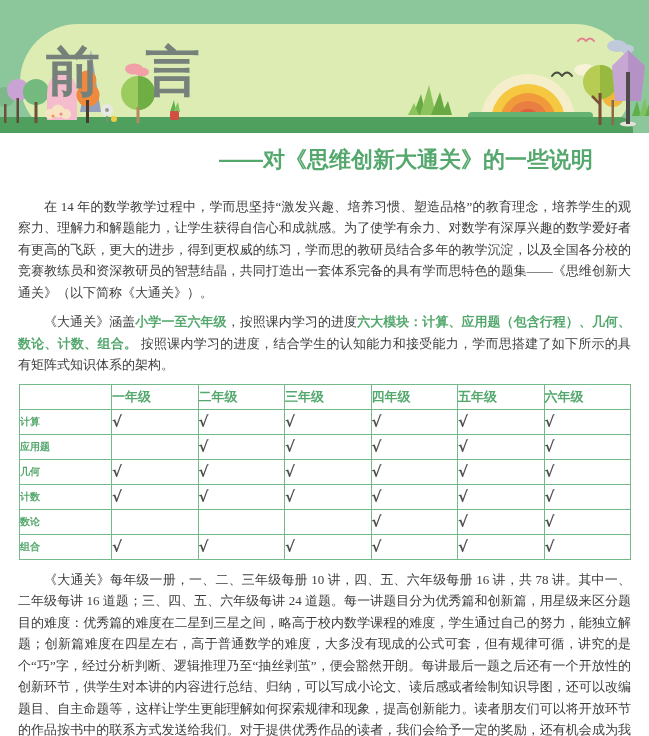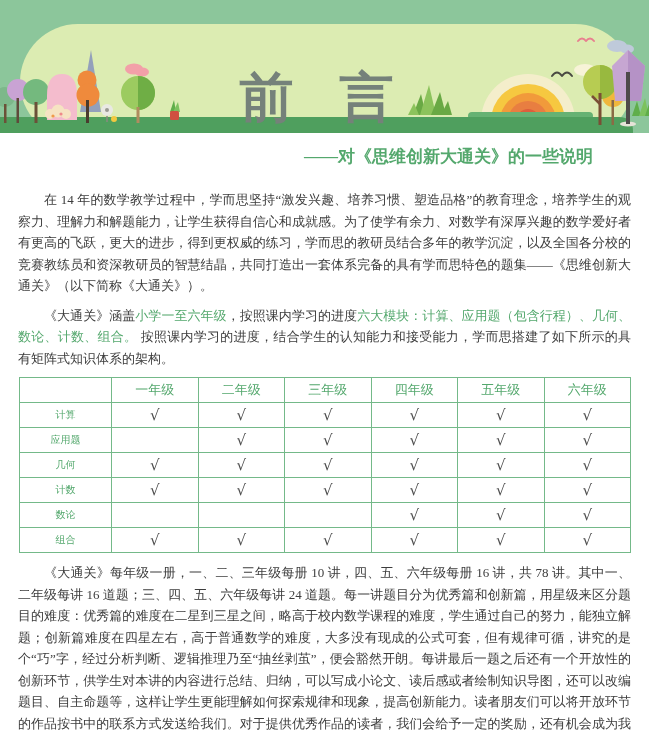--- a/index.html
+++ b/index.html
@@ -15,65 +15,63 @@
   .header {
     position:relative;
     width:649px; height:133px;
     background:var(--header-bg);
     overflow:hidden;
   }
   .header svg { position:absolute; left:0; top:0; }
   .banner-title {
     position:absolute;
     left:0; right:16px; top:44px;
-    text-align:center;
     font-family:"Liberation Sans", sans-serif;
     font-size:54px; font-weight:bold;
     color:var(--title);
     letter-spacing:0.85em; padding-left:0.85em;
     line-height:1;
-    margin-top:26px;
   }
 
   
   .subtitle {
     margin:13px 56px 0 0;
     text-align:right;
-    font-family:Liberation Serif, serif;
-    font-size:17px; font-weight:bold;
+    font-family:Liberation Sans, sans-serif;
+    font-size:22px; font-weight:bold;
     color:var(--accent-green);
     line-height:1.3;
   }
 
   
   .content { padding:21px 18px 0 18px; }
   .content p {
     font-size:13px;
     line-height:21.5px;
     color:var(--text);
     text-align:justify;
     text-indent:2em;
     margin-bottom:8px;
   }
-  .green-strong { color:var(--accent-green); font-weight:normal; }
+  .green-strong { color:var(--accent-green); font-weight:bold; }
 
   
   table.curriculum {
     width:612px;
     margin:5px 0 9px 1px;
     border-collapse:collapse;
     table-layout:fixed;
     border:1.5px solid var(--table-border);
   }
   table.curriculum th, table.curriculum td {
     border:1px solid var(--table-border);
     height:25px;
-    text-align:center;
+    text-align:left;
     vertical-align:middle;
-    font-weight:normal;
+    font-weight:bold;
   }
   table.curriculum th {
     color:var(--accent-green);
     font-size:13px;
   }
   table.curriculum td.row-label {
     color:var(--accent-green);
     font-size:10px;
   }
   table.curriculum td.check-cell {

